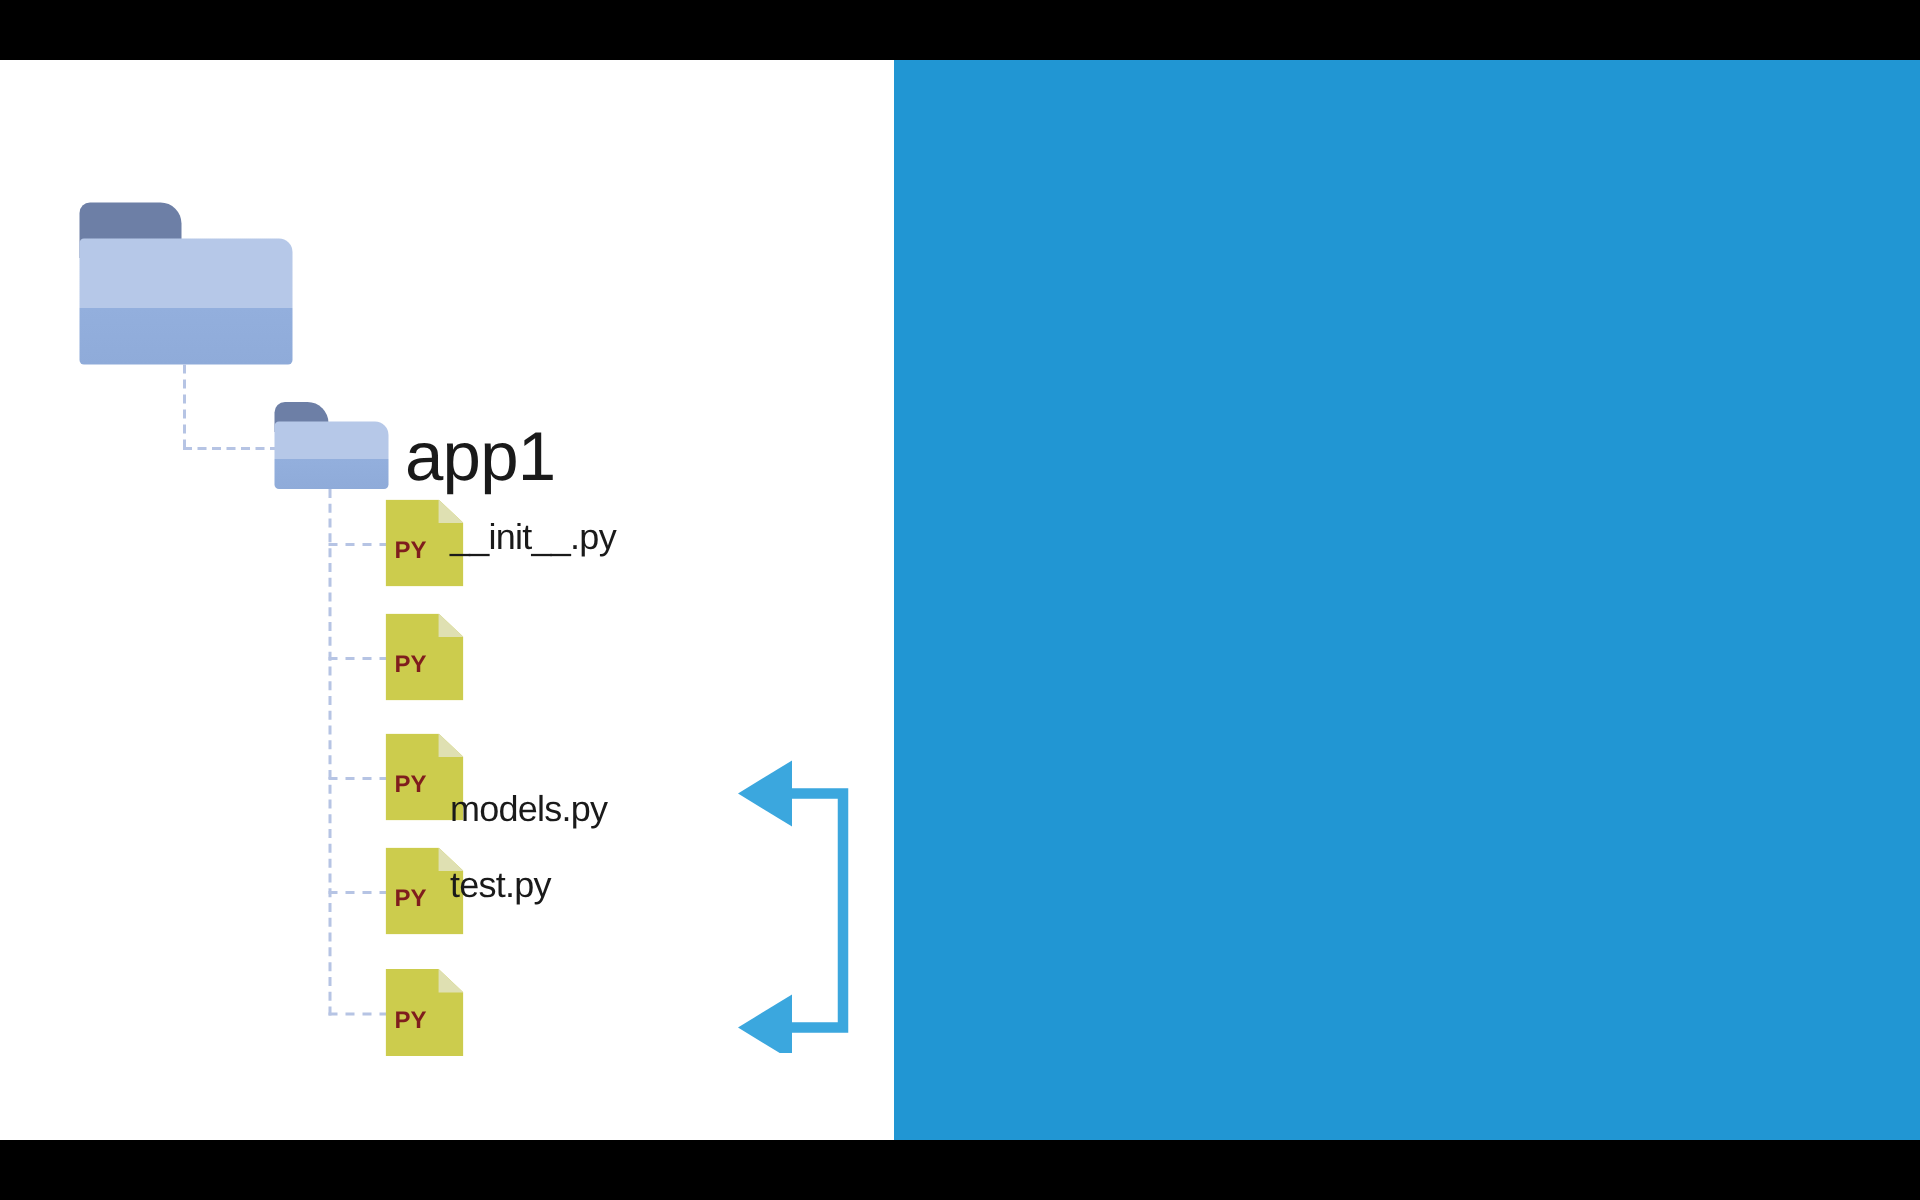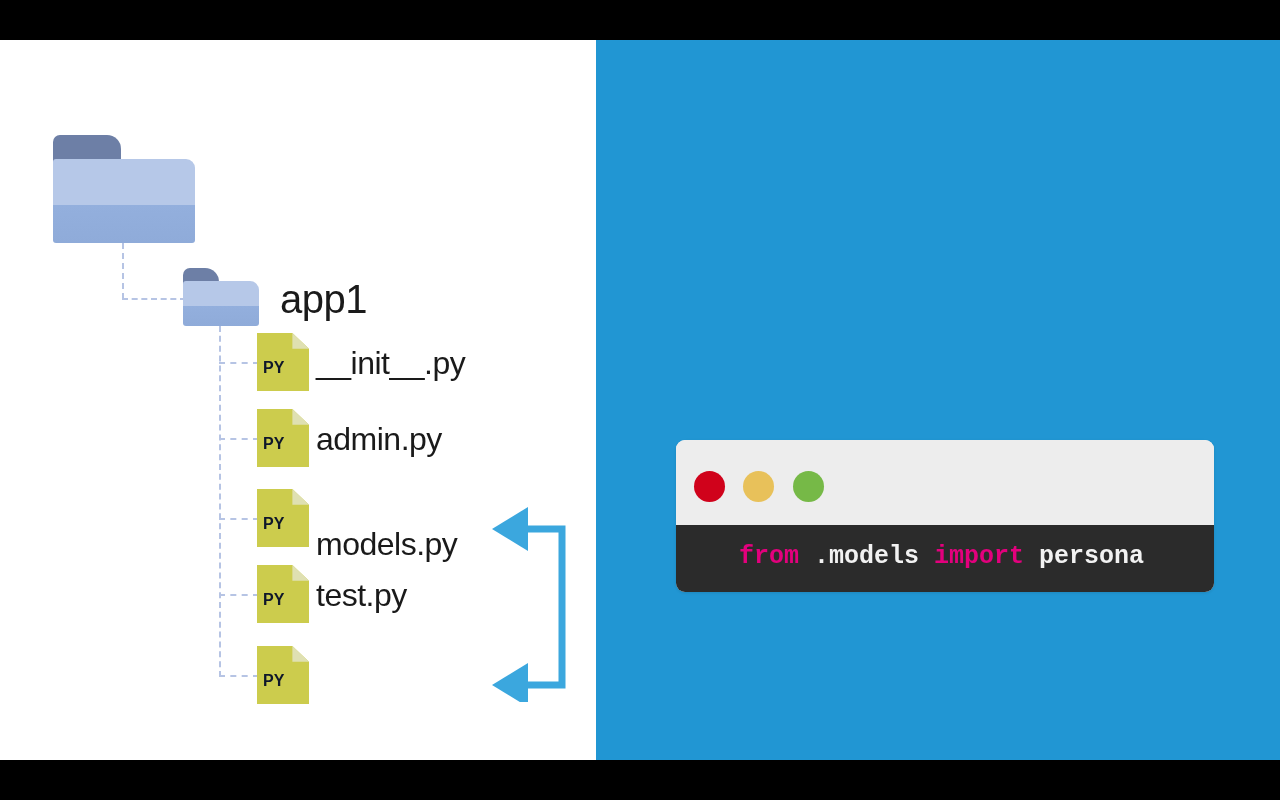--- a/index.html
+++ b/index.html
@@ -90,28 +90,27 @@
   
   .node-label {
     position: absolute;
     color: #1a1a1a;
     font-family: "Liberation Sans", sans-serif;
     white-space: nowrap;
   }
   #label-app1 {
     left: 270px;
     top: 237px;
-    font-size: 40px;
+    font-size: 46px;
     letter-spacing: -0.5px;
-    margin-left: 10px;
   }
   .file-label {
-    font-size: 32px;
+    font-size: 24px;
     letter-spacing: -0.5px;
-    left: 316px;
+    left: 300px;
   }
 
   
   .pyfile {
     position: absolute;
     width: 52px;
     height: 58px;
   }
   .pyfile .sheet {
     position: absolute;
@@ -128,21 +127,21 @@
     background: #dfe0b2;
     clip-path: polygon(0 0, 100% 100%, 0 100%);
   }
   .pyfile .py-text {
     position: absolute;
     left: 6px;
     top: 26px;
     font-family: "Liberation Sans", sans-serif;
     font-weight: bold;
     font-size: 16px;
-    color: #0f172a;
+    color: #7f1d1d;
     letter-spacing: 0px;
   }
 
   
   .dash-v {
     position: absolute;
     border-left: 2px dashed #b6c4e4;
   }
   .dash-h {
     position: absolute;
@@ -242,21 +241,20 @@
         <div class="py-text">PY</div>
       </div>
       <div class="node-label file-label" style="top:305px;">__init__.py</div>
 
       <div class="dash-h" style="left:219px; top:398px; width:40px;"></div>
       <div class="pyfile" style="left:257px; top:369px;">
         <div class="sheet"></div>
         <div class="fold"></div>
         <div class="py-text">PY</div>
       </div>
-      <div class="node-label file-label" style="top:381px;">admin.py</div>
 
       <div class="dash-h" style="left:219px; top:478px; width:40px;"></div>
       <div class="pyfile" style="left:257px; top:449px;">
         <div class="sheet"></div>
         <div class="fold"></div>
         <div class="py-text">PY</div>
       </div>
       <div class="node-label file-label" style="top:461px;margin-top:25px;">models.py</div>
 
       <div class="dash-h" style="left:219px; top:554px; width:40px;"></div>
@@ -278,29 +276,19 @@
 
     <div id="right-panel"></div>
 
     <svg id="arrow-bracket" viewBox="0 0 90 200">
 
       <path d="M 35 27 L 72 27 L 72 183 L 35 183" fill="none" stroke="#3ba7de" stroke-width="7" stroke-linecap="butt" stroke-linejoin="miter"></path>
       <polygon points="38,5 38,49 2,27" fill="#3ba7de"></polygon>
       <polygon points="38,161 38,205 2,183" fill="#3ba7de"></polygon>
     </svg>
 
-    <div id="code-window">
-      <div id="code-titlebar">
-        <div class="dot" id="dot-close"></div>
-        <div class="dot" id="dot-min"></div>
-        <div class="dot" id="dot-max"></div>
-      </div>
-      <div id="code-body">
-        <div id="code-line"><span class="kw">from</span><span class="id"> </span><span class="id">.models</span><span class="id"> </span><span class="kw">import</span><span class="id"> </span><span class="id">persona</span></div>
-      </div>
-    </div>
 
   </div>
 
   <div class="bar-top"></div>
   <div class="bar-bottom"></div>
 
 </div>
 
 </body></html>

